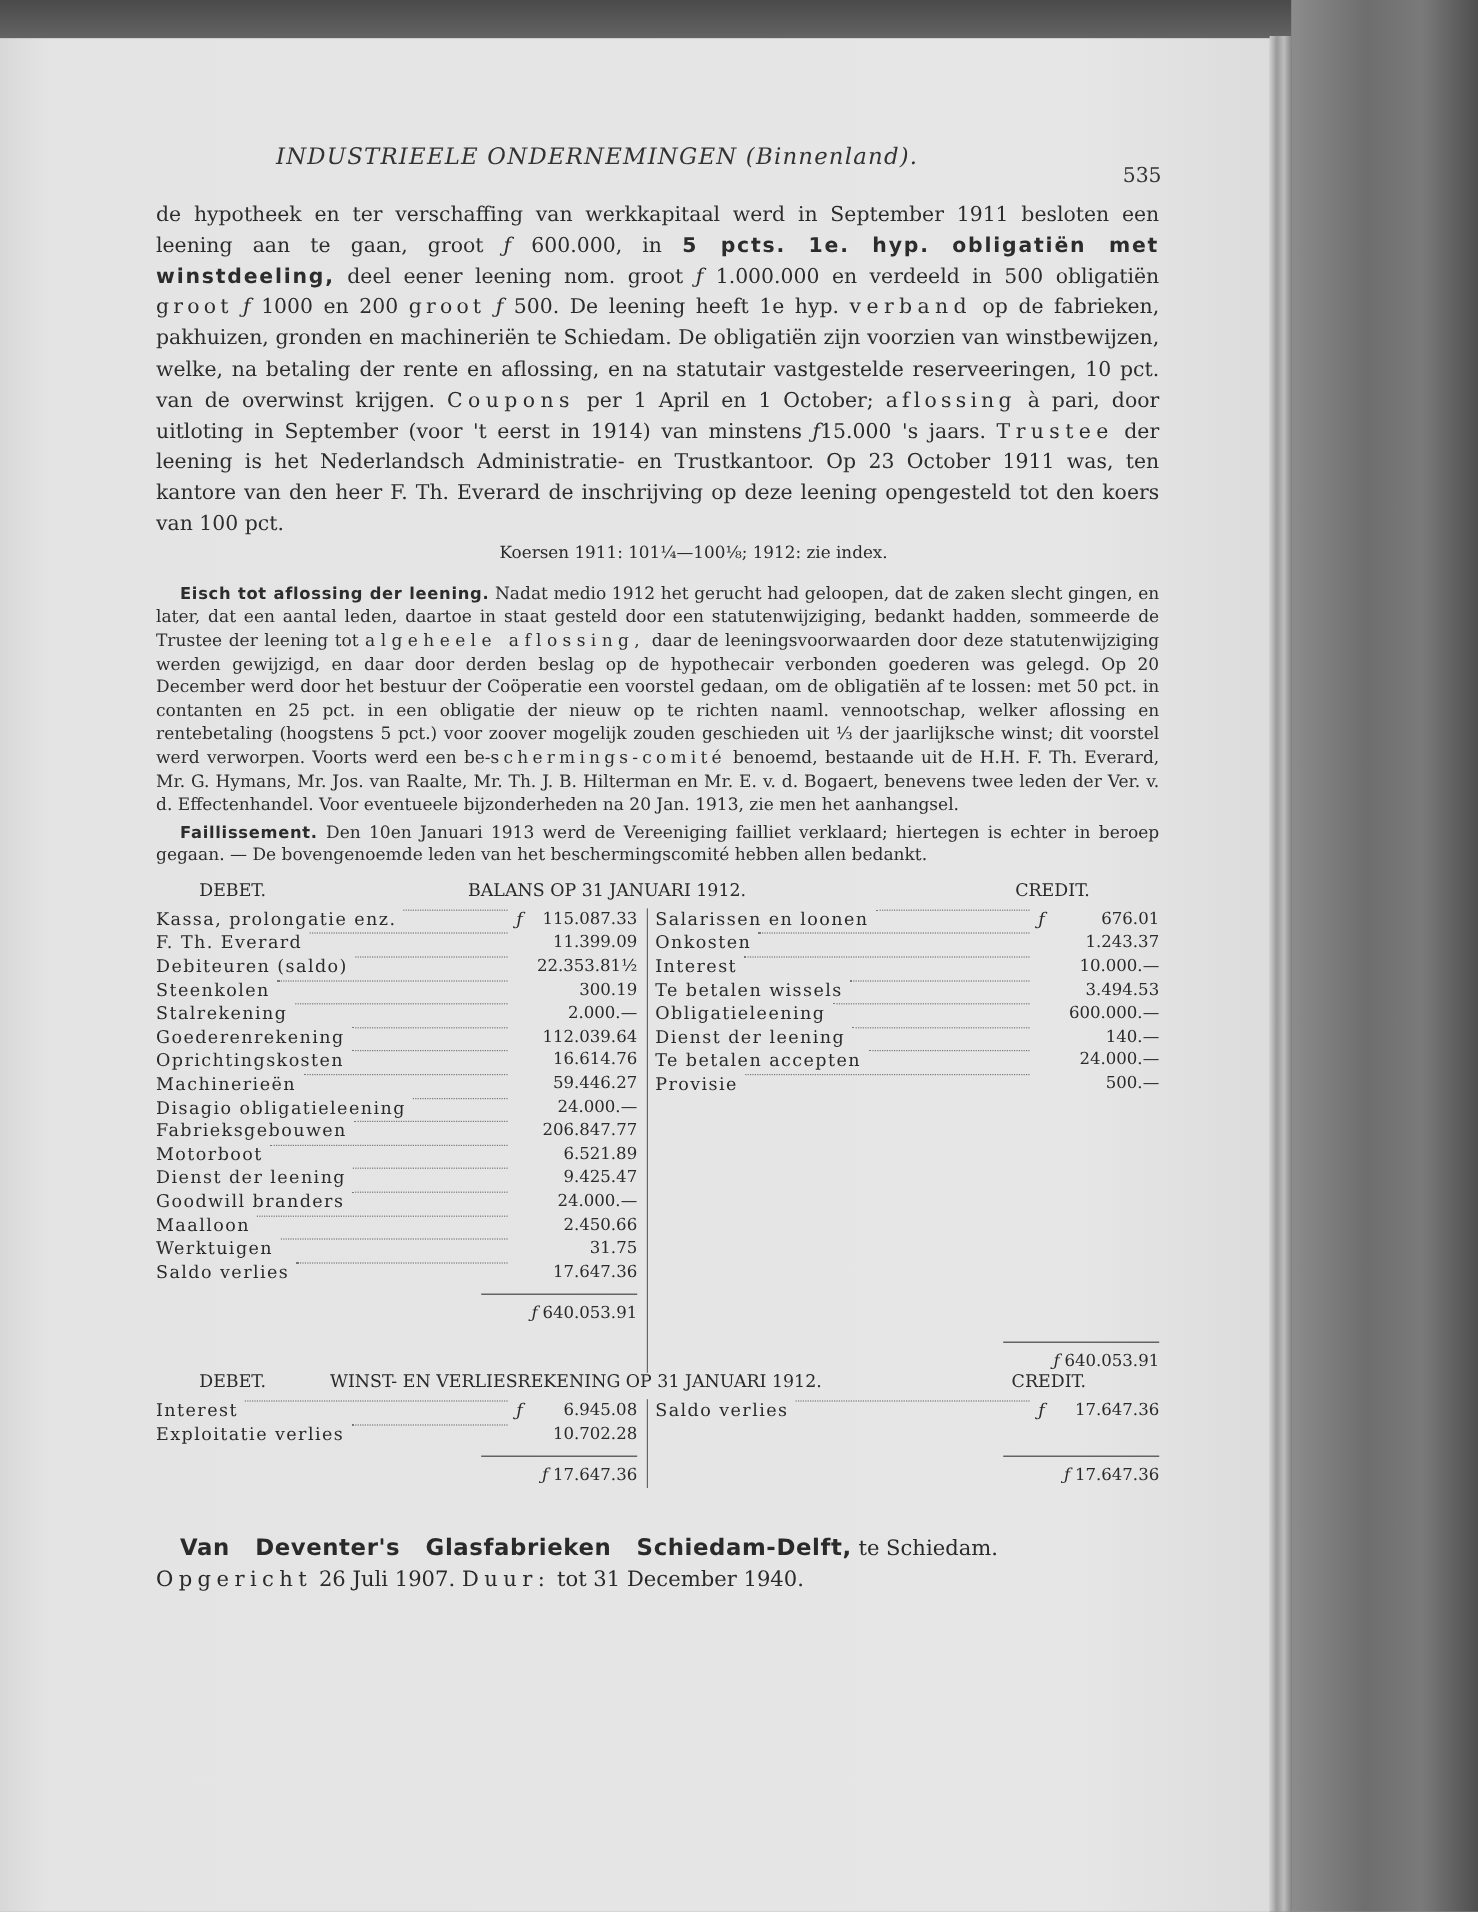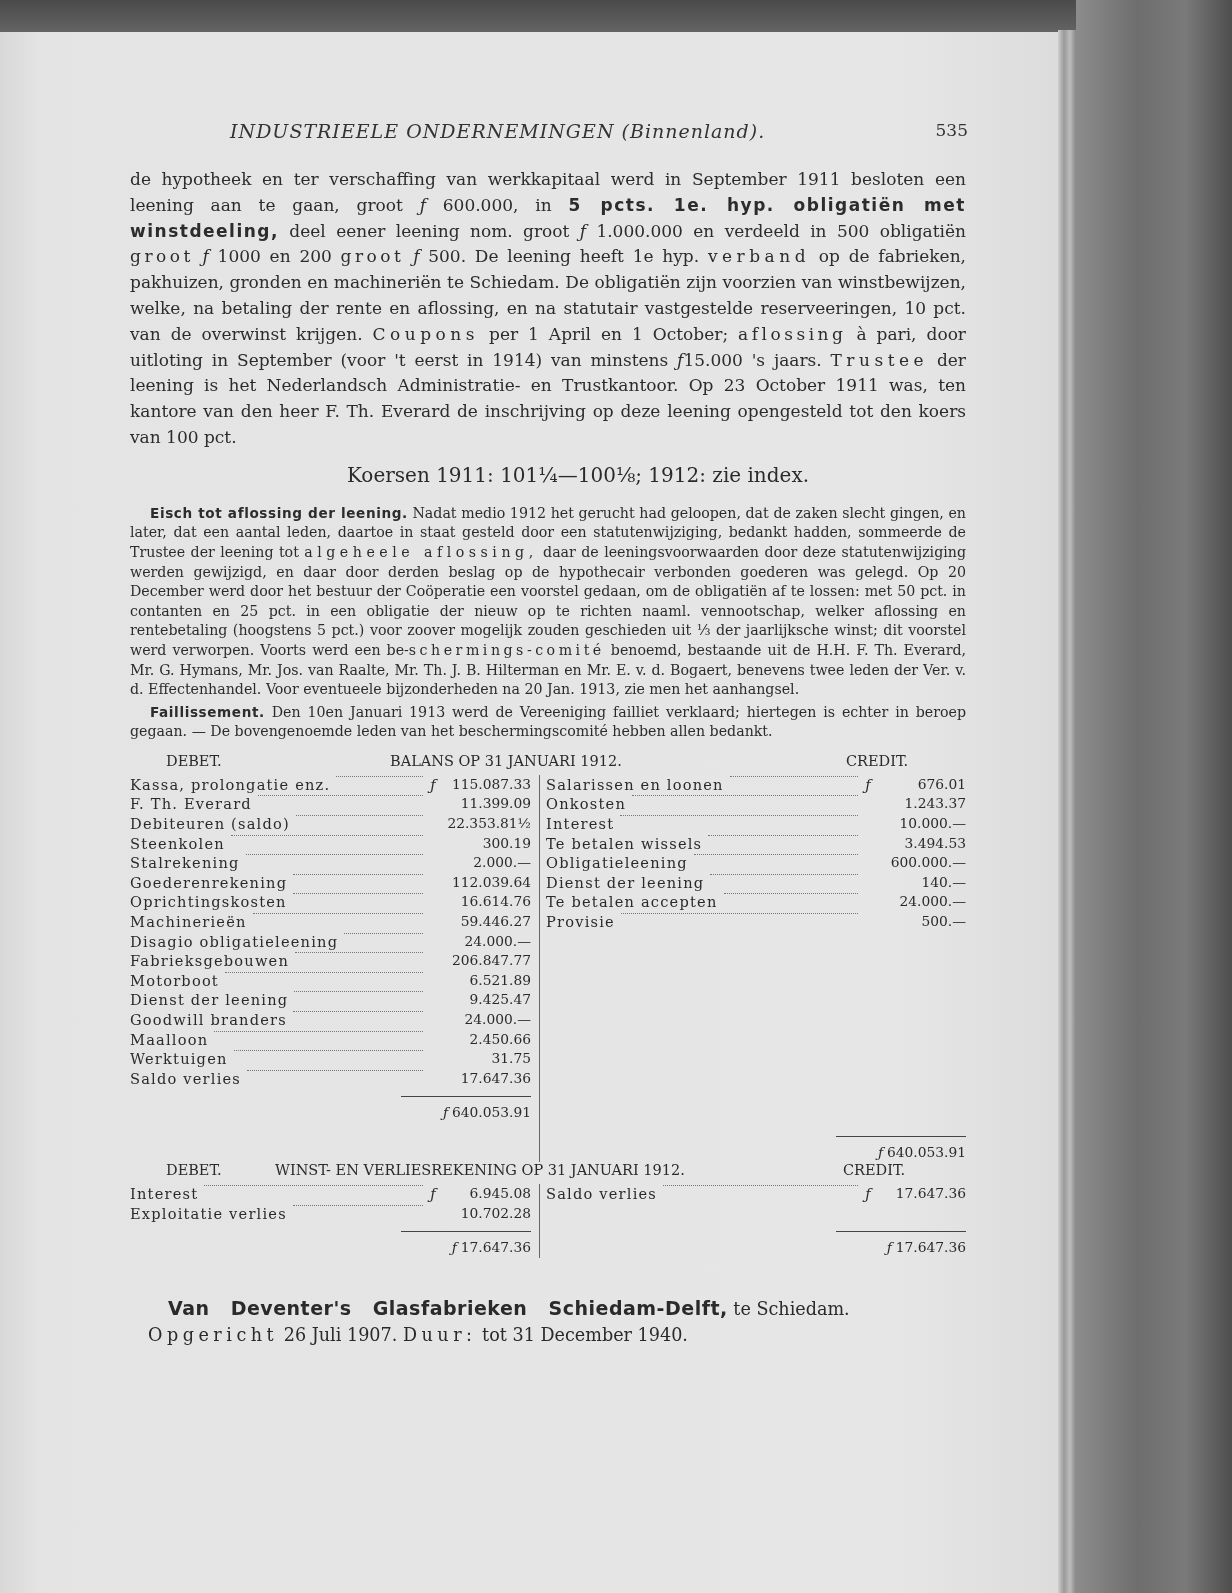--- a/index.html
+++ b/index.html
@@ -17,28 +17,28 @@
     background-image: linear-gradient(90deg, #d8d8d8 0px, #e4e4e4 40px, #e6e6e6 900px, #dcdcdc 1058px);
   }
   .page-edge { position: absolute; left: 1058px; top: 30px; width: 18px; height: 1563px;
     background: linear-gradient(90deg, #cfcfcf, #9a9a9a, #bdbdbd, #888); }
   .book-side { position: absolute; left: 1076px; top: 0; width: 156px; height: 1593px;
     background: linear-gradient(90deg, #8c8c8c, #6e6e6e 40%, #7a7a7a 70%, #4e4e4e); }
   .content { position: absolute; left: 130px; top: 88px; width: 836px; }
 
   .running-head { position: relative; height: 30px; }
   .running-title { position: absolute; left: 100px; top: 0; font-style: italic; font-size: 19px; letter-spacing: 1px; color: #333; }
-  .page-number { position: absolute; right: -2px; top: 0; font-size: 17px; color: #333; }
+  .page-number { position: absolute; right: -2px; top: 17px; font-size: 17px; color: #333; }
 
   p { margin: 0; }
   .body-text { font-size: 17px; line-height: 25.8px; text-align: justify; color: #2c2c2c; margin-top: 17px; }
   .bold-sans { font-family: "DejaVu Sans", "Liberation Sans", sans-serif; font-weight: bold; letter-spacing: 1.5px; }
   .spaced { letter-spacing: 4.5px; }
   .spaced-sm { letter-spacing: 3.5px; }
-  .quotes { text-align: center; font-size: 20px; margin-top: 12px; padding-left: 60px; }
+  .quotes { text-align: center; font-size: 14px; margin-top: 2px; padding-left: 60px; }
   .small-text { font-size: 14.2px; line-height: 19.6px; text-align: justify; color: #2c2c2c; }
   .small-text .lead { font-family: "DejaVu Sans", "Liberation Sans", sans-serif; font-weight: bold; font-size: 13.6px; letter-spacing: 0.6px; }
   .sec1 { margin-top: 17px; text-indent: 20px; }
   .sec2 { margin-top: 3px; text-indent: 20px; }
 
   .table-head { position: relative; height: 22px; font-size: 14.5px; margin-top: 11px; }
   .table-head span { position: absolute; top: 0; }
   .ledger { display: flex; font-size: 14.6px; line-height: 19.6px; }
   .ledger .col { box-sizing: border-box; }
   .col-left { width: 410px; border-right: 1px solid #666; padding-right: 8px; }
@@ -46,21 +46,21 @@
   .row { display: flex; align-items: flex-start; white-space: nowrap; }
   .row .lbl { letter-spacing: 1.2px; }
   .row .dots { flex: 1; border-bottom: 1px dotted #777; margin: 0 4px 4px 6px; height: 1px; }
   .row .cur { width: 12px; font-style: italic; text-align: center; }
   .row .amt { width: 92px; text-align: right; font-size: 13.8px; }
   .total-line { display: flex; justify-content: flex-end; }
   .total-line div { width: 130px; border-top: 1px solid #444; margin-top: 8px; }
   .total { text-align: right; font-size: 13.8px; padding-top: 6px; }
   .total .cur { font-style: italic; margin-right: 4px; }
 
-  .company { margin-top: 38px; font-size: 17.6px; line-height: 25.8px; text-indent: 20px; margin-left: 18px; }
+  .company { margin-top: 38px; font-size: 17.6px; line-height: 25.8px; text-indent: 20px; }
   .company .name { font-family: "DejaVu Sans", "Liberation Sans", sans-serif; font-weight: bold; font-size: 19px; word-spacing: 14px; letter-spacing: 0.5px; }
 </style>
 </head>
 <body>
 
 <div class="top-shadow"></div>
 <div class="book-side"></div>
 <div class="page-edge"></div>
 
 <div class="page">

